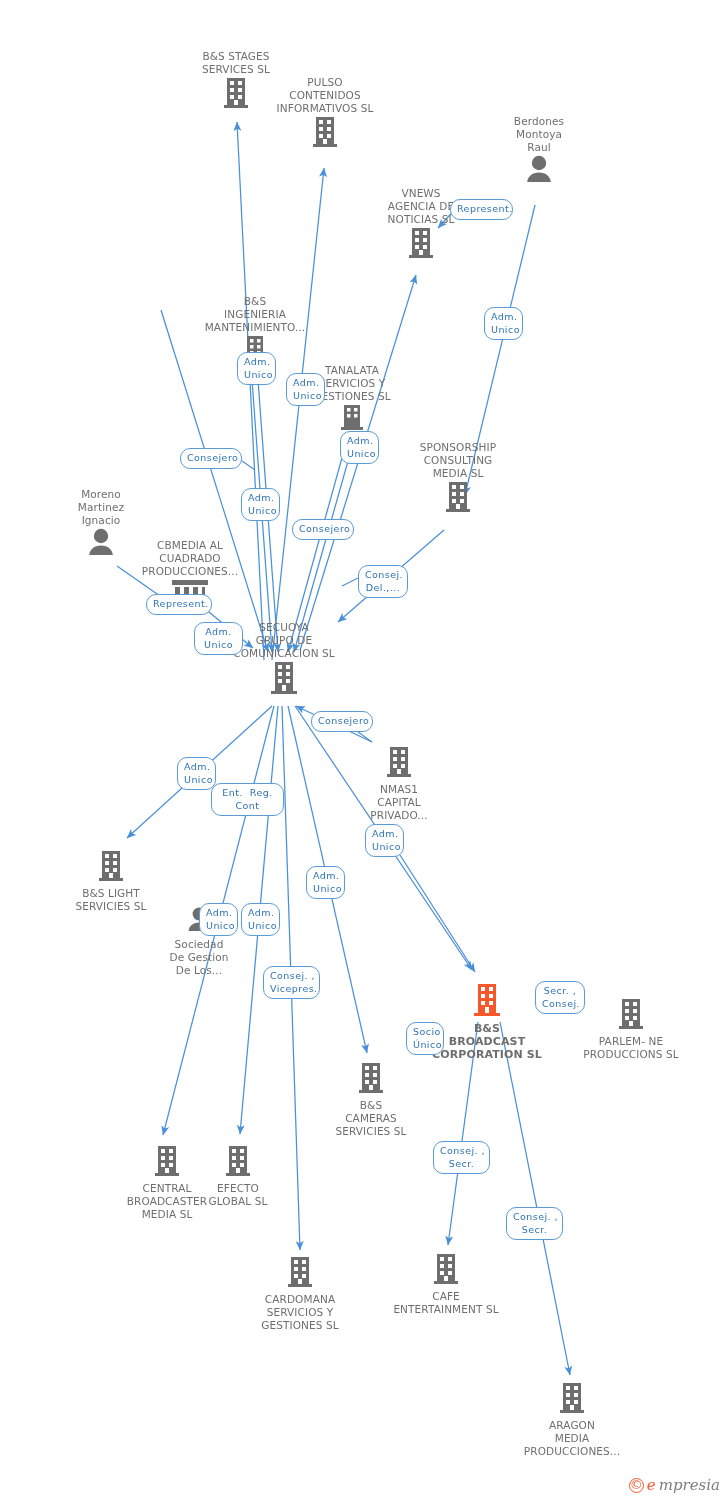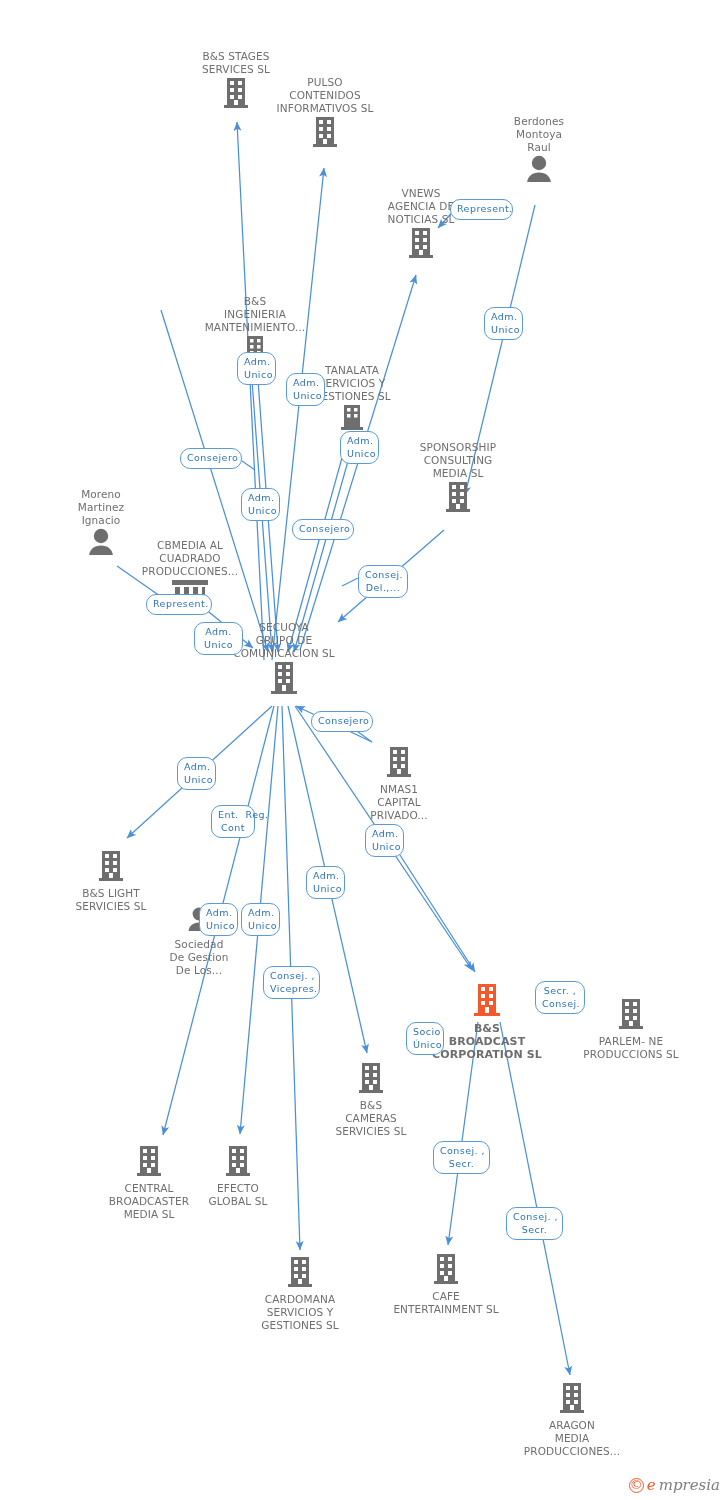--- a/index.html
+++ b/index.html
@@ -449,21 +449,21 @@
             <rect x="17" y="19" width="4" height="4"></rect>
         <rect x="13" y="24" width="4" height="5"></rect>
       </g>
         </svg>
     </span>
     <span class="cap" style="white-space:pre-line;">B&amp;S
 CAMERAS
 SERVICIES SL</span>
   </div>
 
-  <div class="node below" style="left:149px;top:1144px;">
+  <div class="node below" style="left:167px;top:1144px;">
     <span class="glyph">
       <svg width="30" height="34" viewBox="0 0 30 34">
           <g fill="#6E6E6E">
         <rect x="6" y="2" width="18" height="27"></rect>
             <rect x="3" y="29" width="24" height="3"></rect>
       </g>
           <g fill="#fff">
         <rect x="9" y="5" width="4" height="4"></rect>
             <rect x="17" y="5" width="4" height="4"></rect>
         <rect x="9" y="12" width="4" height="4"></rect>
@@ -583,21 +583,21 @@
 Unico</div>
   <div class="chip" style="left:292px;top:519px;width:62px;">Consejero</div>
   <div class="chip" style="left:358px;top:565px;width:50px;">Consej.
 Del.,...</div>
   <div class="chip" style="left:146px;top:594px;width:66px;">Represent.</div>
   <div class="chip" style="left:194px;top:622px;width:49px;">Adm.
 Unico</div>
   <div class="chip" style="left:311px;top:711px;width:62px;">Consejero</div>
   <div class="chip" style="left:177px;top:757px;width:39px;">Adm.
 Unico</div>
-  <div class="chip" style="left:211px;top:805px;width:44px;">Ent.  Reg.
+  <div class="chip" style="left:211px;top:783px;width:73px;">Ent.  Reg.
 Cont</div>
   <div class="chip" style="left:365px;top:824px;width:39px;">Adm.
 Unico</div>
   <div class="chip" style="left:306px;top:866px;width:39px;">Adm.
 Unico</div>
   <div class="chip" style="left:199px;top:903px;width:39px;">Adm.
 Unico</div>
   <div class="chip" style="left:241px;top:903px;width:39px;">Adm.
 Unico</div>
   <div class="chip" style="left:263px;top:966px;width:57px;">Consej. ,

